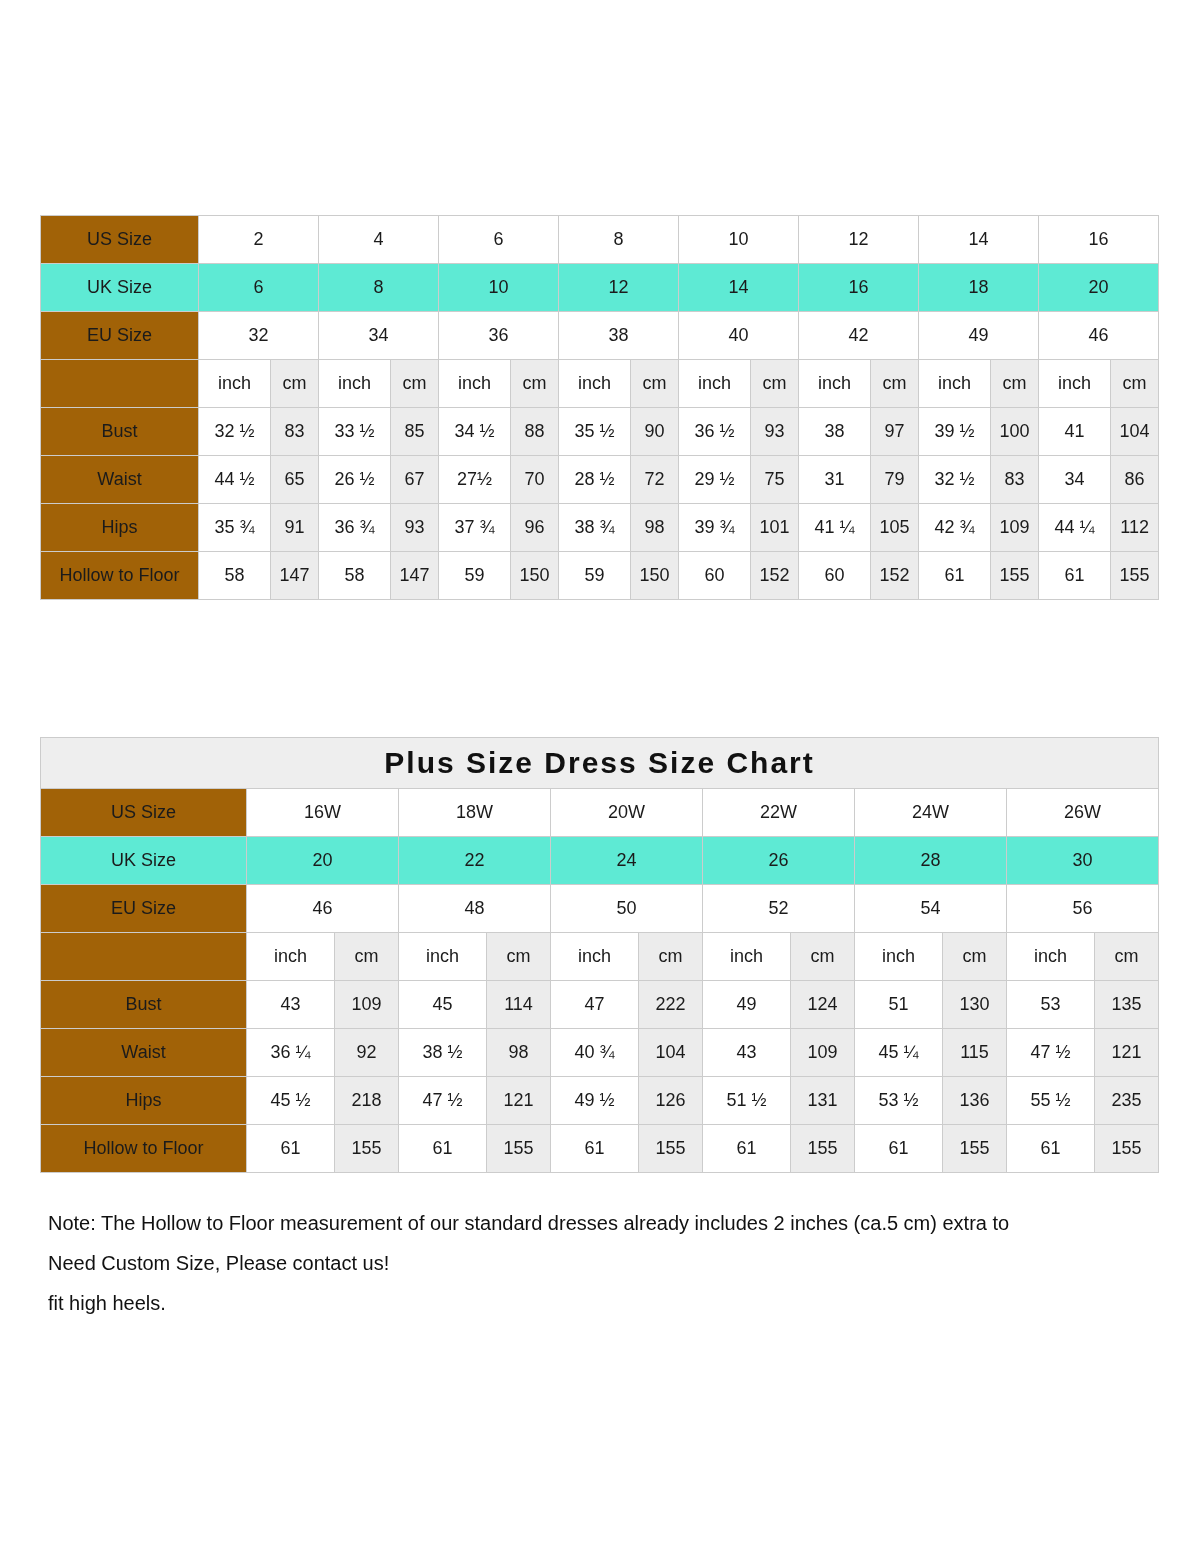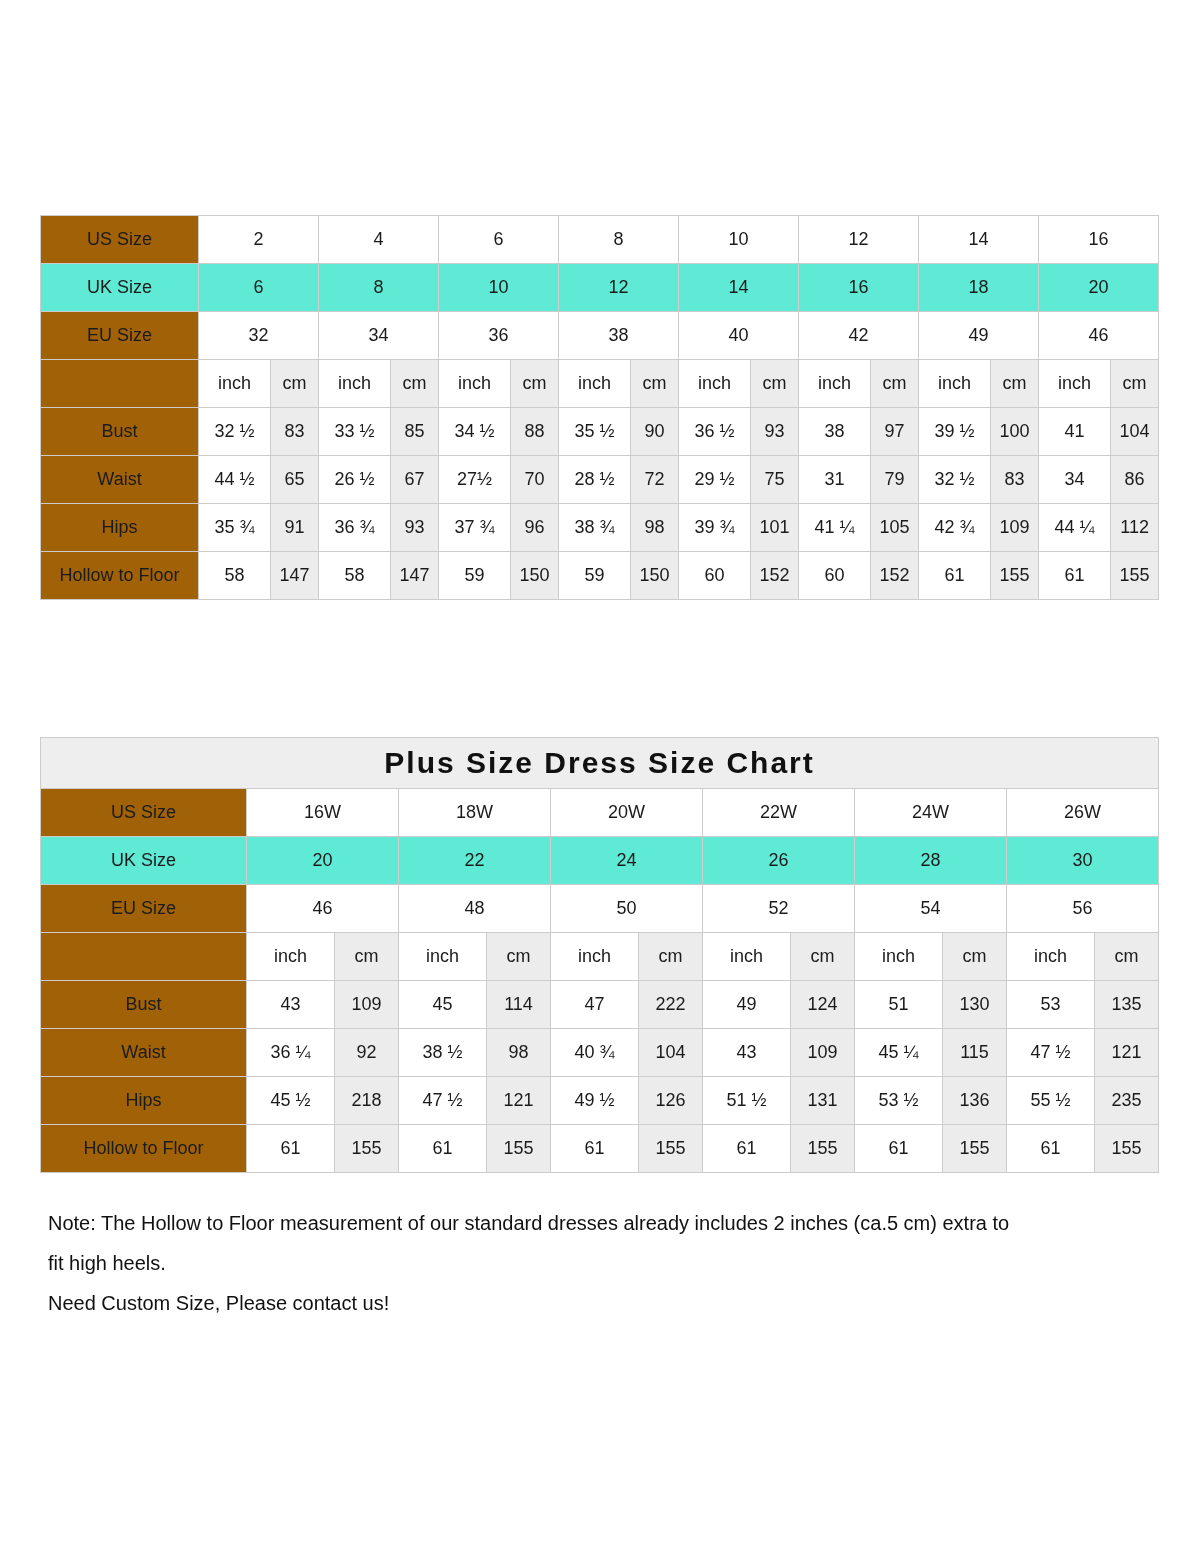--- a/index.html
+++ b/index.html
@@ -310,15 +310,15 @@
         <td>61</td>
         <td class="cm">155</td>
         <td>61</td>
         <td class="cm">155</td>
       </tr>
     </tbody>
 </table>
 
 <div class="note">
   <div>Note: The Hollow to Floor measurement of our standard dresses already includes 2 inches (ca.5 cm) extra to</div>
+  <div>Need Custom Size, Please contact us!</div>
   <div>fit high heels.</div>
-  <div>Need Custom Size, Please contact us!</div>
 </div>
 
 </body></html>

